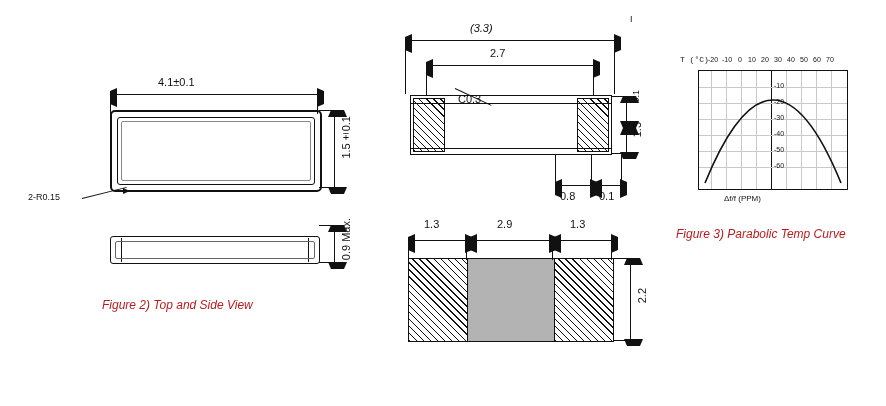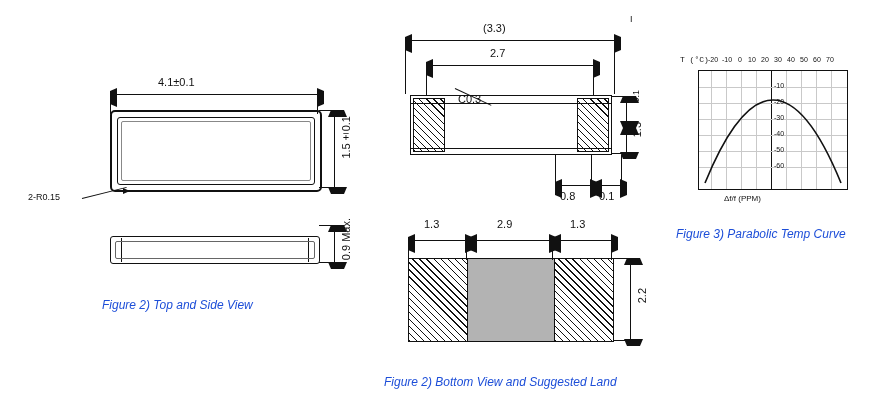--- a/index.html
+++ b/index.html
@@ -11,21 +11,21 @@
     position:relative;
     overflow:hidden;
   }
   .page{position:absolute;left:0;top:0;width:886px;height:406px;}
 
   
   .abs{position:absolute;}
   .lbl{font-size:11px;color:#111;white-space:nowrap;}
   .lbl-sm{font-size:9px;color:#111;white-space:nowrap;}
   .vert{writing-mode:vertical-rl;transform:rotate(180deg);}
-  .cap{font-style:italic;font-size:12px;color:#1d4ed8;white-space:nowrap;}
+  .cap{font-style:italic;font-size:12px;color:#b91c1c;white-space:nowrap;}
   .hline{background:#111;height:1px;}
   .vline{background:#111;width:1px;}
 
   
   #title{left:14px;top:14px;font-size:14px;font-weight:bold;letter-spacing:.2px;}
 
   
   #fig1{left:10px;top:40px;width:350px;height:240px;}
 
   .pkg-top{
@@ -96,21 +96,21 @@
     background:repeating-linear-gradient(45deg,#111 0 1px,transparent 1px 5px);
     border:1px solid #111;
   }
   .hp-l{left:2px;}
   .hp-r{right:2px;}
 
   
   #d33-line{left:25px;top:30px;width:210px;}
   #d33-l{left:25px;top:24px;height:13px;}
   #d33-r{left:234px;top:24px;height:13px;}
-  #d33-txt{left:103px;top:12px;}
+  #d33-txt{left:90px;top:12px;font-style:italic;}
   #d33-ext-l{left:25px;top:34px;height:50px;width:1px;background:#111;}
   #d33-ext-r{left:234px;top:34px;height:50px;width:1px;background:#111;}
 
   #d27-line{left:46px;top:55px;width:168px;}
   #d27-l{left:46px;top:49px;height:13px;}
   #d27-r{left:213px;top:49px;height:13px;}
   #d27-txt{left:110px;top:37px;}
   #d27-ext-l{left:46px;top:58px;height:28px;width:1px;background:#111;}
   #d27-ext-r{left:213px;top:58px;height:28px;width:1px;background:#111;}
 
@@ -329,21 +329,20 @@
     <div class="abs" id="lext4"></div>
 
     <div class="abs vline" id="l22-line"></div>
     <div class="abs ar ar-u" id="l22-t"></div>
     <div class="abs ar ar-d" id="l22-b"></div>
     <div class="abs lbl vert" id="l22-txt">2.2</div>
     <div class="abs" id="lext5"></div>
     <div class="abs" id="lext6"></div>
   </div>
 
-  <div class="abs cap" id="cap2">Figure 2) Bottom View  and Suggested  Land</div>
 
   <div class="abs" id="fig3">
     <div class="abs lbl-sm" id="tunit">T (°C)</div>
 
     <div class="abs xtick" style="left:36px">-20</div>
     <div class="abs xtick" style="left:50px">-10</div>
     <div class="abs xtick" style="left:66px">0</div>
     <div class="abs xtick" style="left:76px">10</div>
     <div class="abs xtick" style="left:89px">20</div>
     <div class="abs xtick" style="left:102px">30</div>

